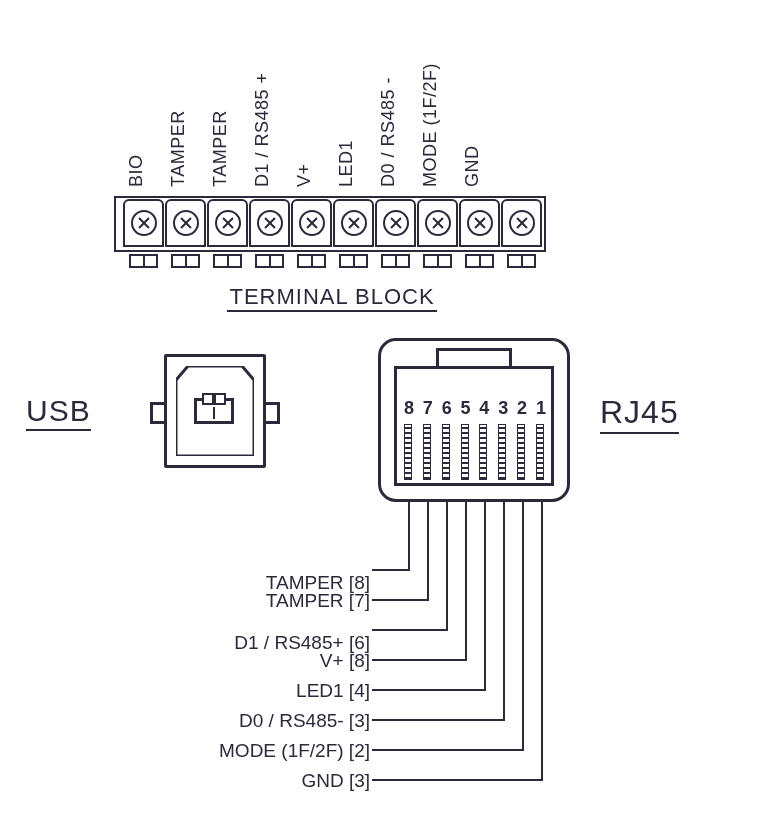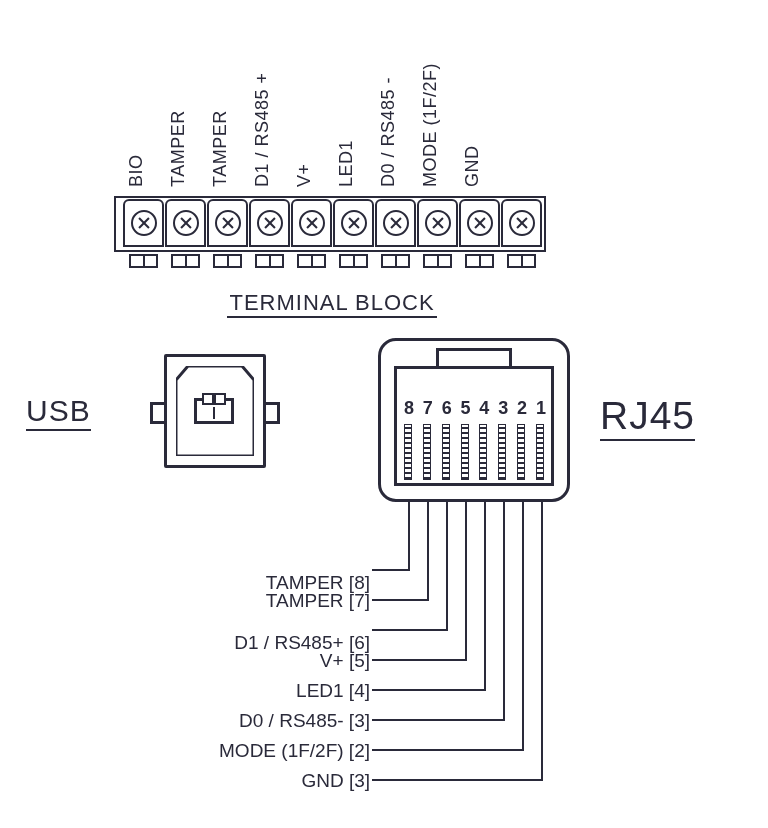--- a/index.html
+++ b/index.html
@@ -117,21 +117,21 @@
     left: 50%; top: 2px; bottom: 2px;
     width: 2px;
     margin-left: -1px;
     background: #2a2a3a;
   }
 
   .tb-caption {
     position: absolute;
     left: 0;
     width: 664px;
-    top: 290px;
+    top: 284px;
     text-align: center;
     font-size: 22px;
     letter-spacing: 1px;
   }
   .tb-caption span.ul { border-bottom: 2px solid #2a2a3a; padding: 0 2px 1px; }
 
   
   .usb-label {
     position: absolute;
     left: 26px;
@@ -195,21 +195,21 @@
     top: 54px;
   }
   .usb-tab.left  { left: 0; border-right: none; }
   .usb-tab.right { right: 0; border-left: none; }
 
   
   .rj45-label {
     position: absolute;
     left: 600px;
     top: 394px;
-    font-size: 39px;
+    font-size: 32px;
     letter-spacing: 1px;
   }
   .rj45-label span { border-bottom: 2px solid #2a2a3a; padding-bottom: 2px; }
 
   .rj45 {
     position: absolute;
     left: 378px;
     top: 338px;
     width: 192px;
     height: 164px;
@@ -439,20 +439,20 @@
       <path d="M504 500 L504 720 L372 720"></path>
       <path d="M523 500 L523 750 L372 750"></path>
       <path d="M542 500 L542 780 L372 780"></path>
     </g>
   </svg>
 
   <div class="pinout-labels">
     <div class="pinout-row" style="top:12px">TAMPER [8]</div>
     <div class="pinout-row" style="top:30px">TAMPER [7]</div>
     <div class="pinout-row" style="top:72px">D1 / RS485+ [6]</div>
-    <div class="pinout-row" style="top:90px">V+ [5]</div>
+    <div class="pinout-row" style="top:90px">V+ [8]</div>
     <div class="pinout-row" style="top:120px">LED1 [4]</div>
     <div class="pinout-row" style="top:150px">D0 / RS485- [3]</div>
     <div class="pinout-row" style="top:180px">MODE (1F/2F) [2]</div>
     <div class="pinout-row" style="top:210px">GND [3]</div>
   </div>
 
 </div>
 
 </body></html>

